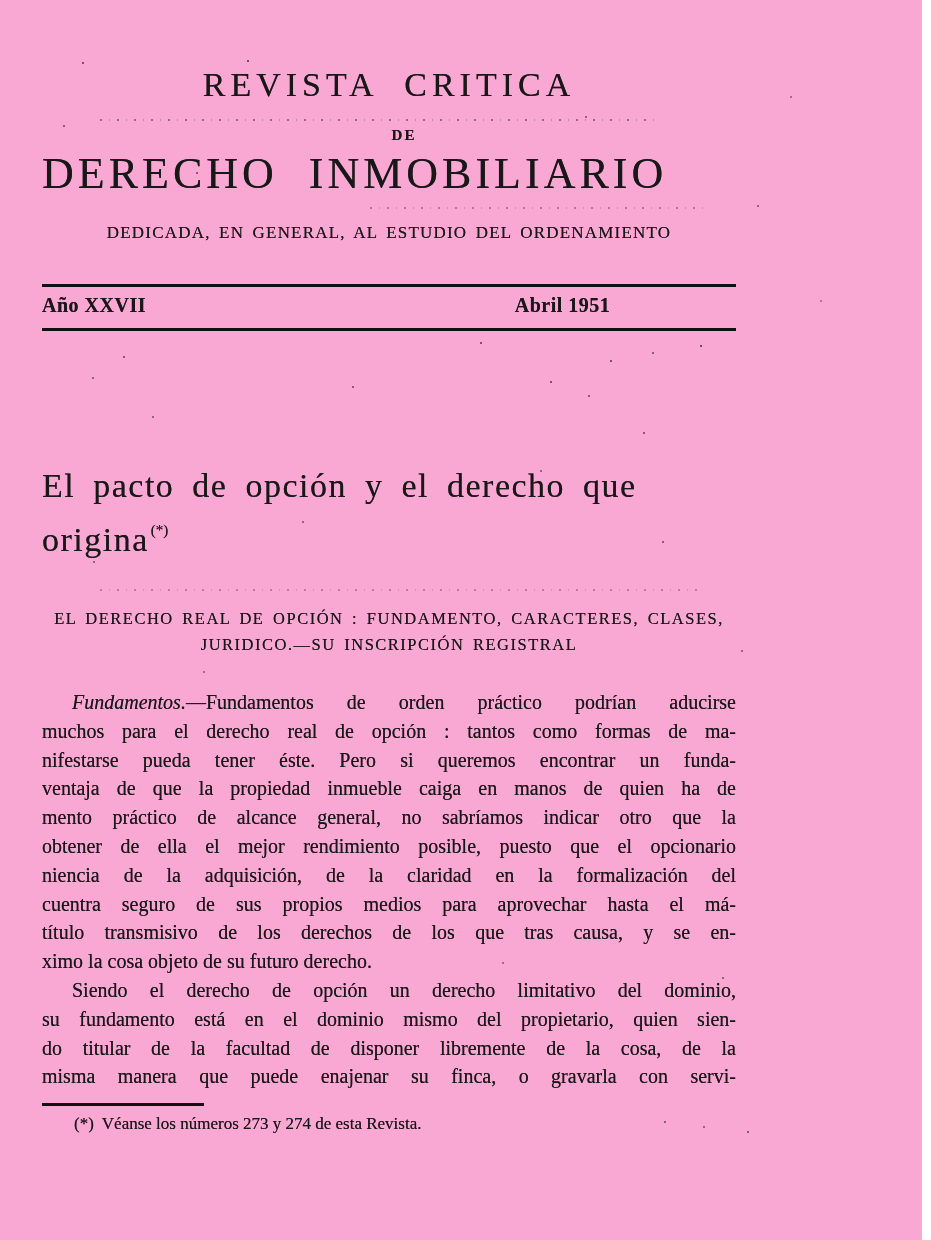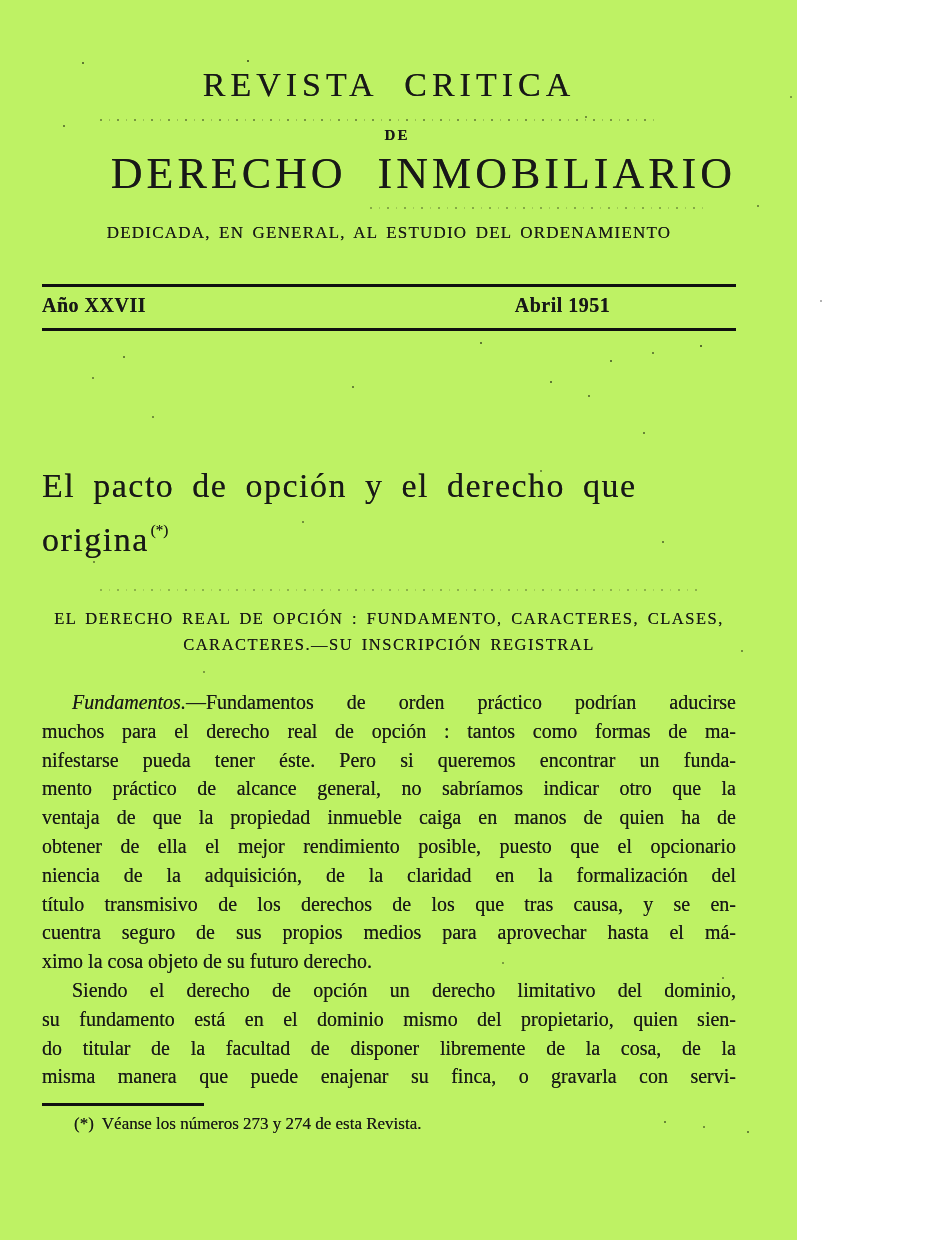--- a/index.html
+++ b/index.html
@@ -5,44 +5,44 @@
   html,body { margin:0; padding:0; }
   body {
     width:931px; height:1240px;
     background:#ffffff;
     font-family:"Liberation Serif", serif;
     color:#181818;
     overflow:hidden;
   }
   .page {
     position:relative;
-    width:797px; height:1240px;
-    background:#bef264;
+    width:922px; height:1240px;
+    background:#f9a8d4;
   }
   .content {
     position:absolute;
     left:42px; top:0;
     width:694px;
     text-shadow:0 0 0.4px rgba(0,0,0,0.65);
   }
   
   .j-title-top {
     position:absolute; left:0; top:66px; width:100%;
     text-align:center;
     font-size:34px; letter-spacing:5px; word-spacing:14px;
     white-space:nowrap;
   }
   .j-connector {
-    position:absolute; left:8px; top:127px; width:100%;
+    position:absolute; left:15px; top:127px; width:100%;
     text-align:center;
     font-size:15px; font-weight:bold; letter-spacing:2px;
   }
   .j-title-main {
     position:absolute; left:0; top:148px; width:100%;
-    text-align:right;
+    text-align:left;
     font-size:44px; letter-spacing:4px; word-spacing:16px;
     white-space:nowrap;
   }
   .dedication {
     position:absolute; left:0; top:219px; width:100%;
     text-align:center;
     font-weight:normal; font-size:17px; line-height:27px;
     letter-spacing:1.2px; word-spacing:3px;
   }
   .rule {
@@ -175,33 +175,33 @@
     </div>
     <div class="rule rule-bottom"></div>
 
     <div class="article-title">
       <div>El pacto de opción y el derecho que</div>
       <div><span>origina</span><sup>(*)</sup></div>
     </div>
 
     <div class="article-heading">
       <div>EL DERECHO REAL DE OPCIÓN : FUNDAMENTO, CARACTERES, CLASES,</div>
-      <div>CARACTERES.—SU INSCRIPCIÓN REGISTRAL</div>
+      <div>JURIDICO.—SU INSCRIPCIÓN REGISTRAL</div>
     </div>
 
     <div class="body-block">
       <div class="body-line indent"><span class="lead-italic">Fundamentos.</span><span>—Fundamentos de orden práctico podrían aducirse</span></div>
       <div class="body-line">muchos para el derecho real de opción : tantos como formas de ma-</div>
       <div class="body-line">nifestarse pueda tener éste. Pero si queremos encontrar un funda-</div>
+      <div class="body-line">ventaja de que la propiedad inmueble caiga en manos de quien ha de</div>
       <div class="body-line">mento práctico de alcance general, no sabríamos indicar otro que la</div>
-      <div class="body-line">ventaja de que la propiedad inmueble caiga en manos de quien ha de</div>
       <div class="body-line">obtener de ella el mejor rendimiento posible, puesto que el opcionario</div>
       <div class="body-line">niencia de la adquisición, de la claridad en la formalización del</div>
+      <div class="body-line">cuentra seguro de sus propios medios para aprovechar hasta el má-</div>
       <div class="body-line">título transmisivo de los derechos de los que tras causa, y se en-</div>
-      <div class="body-line">cuentra seguro de sus propios medios para aprovechar hasta el má-</div>
       <div class="body-line para-end">ximo la cosa objeto de su futuro derecho.</div>
       <div class="body-line indent">Siendo el derecho de opción un derecho limitativo del dominio,</div>
       <div class="body-line">su fundamento está en el dominio mismo del propietario, quien sien-</div>
       <div class="body-line">do titular de la facultad de disponer libremente de la cosa, de la</div>
       <div class="body-line">misma manera que puede enajenar su finca, o gravarla con servi-</div>
     </div>
 
     <div class="footnote-rule"></div>
     <div class="footnote"><span class="fn-mark">(*)</span><span>Véanse los números 273 y 274 de esta Revista.</span></div>
 

